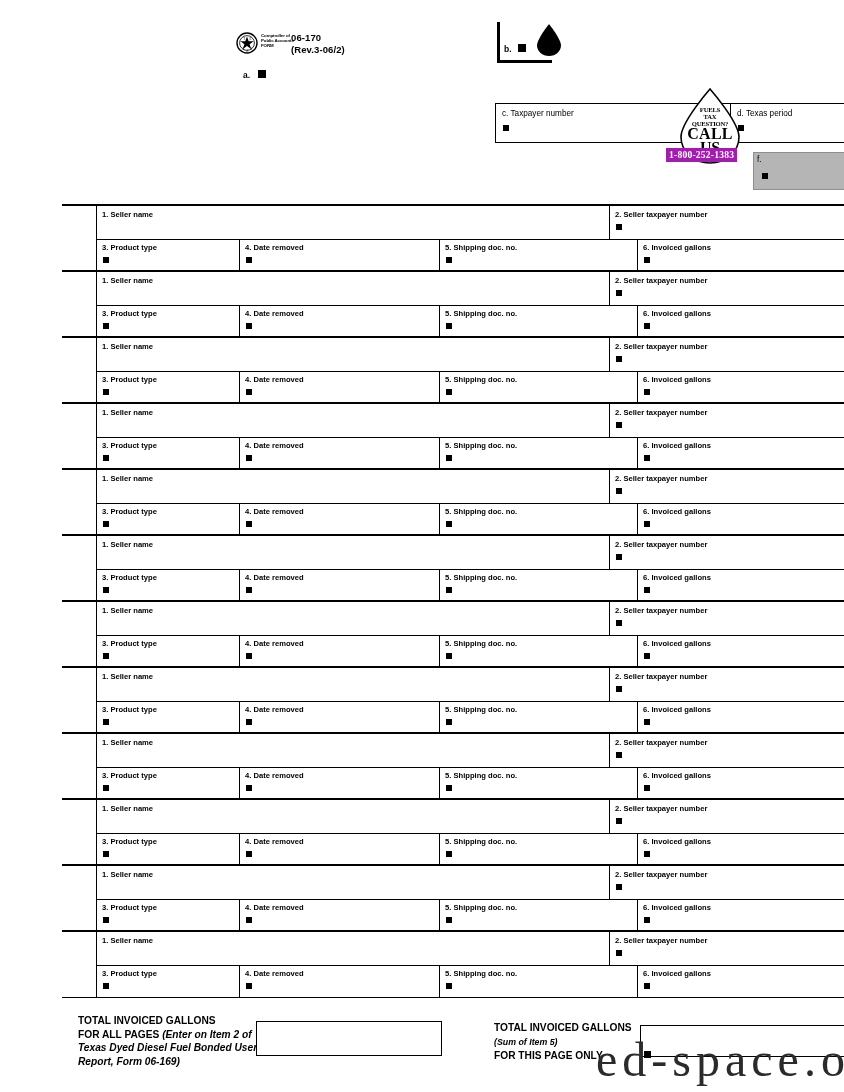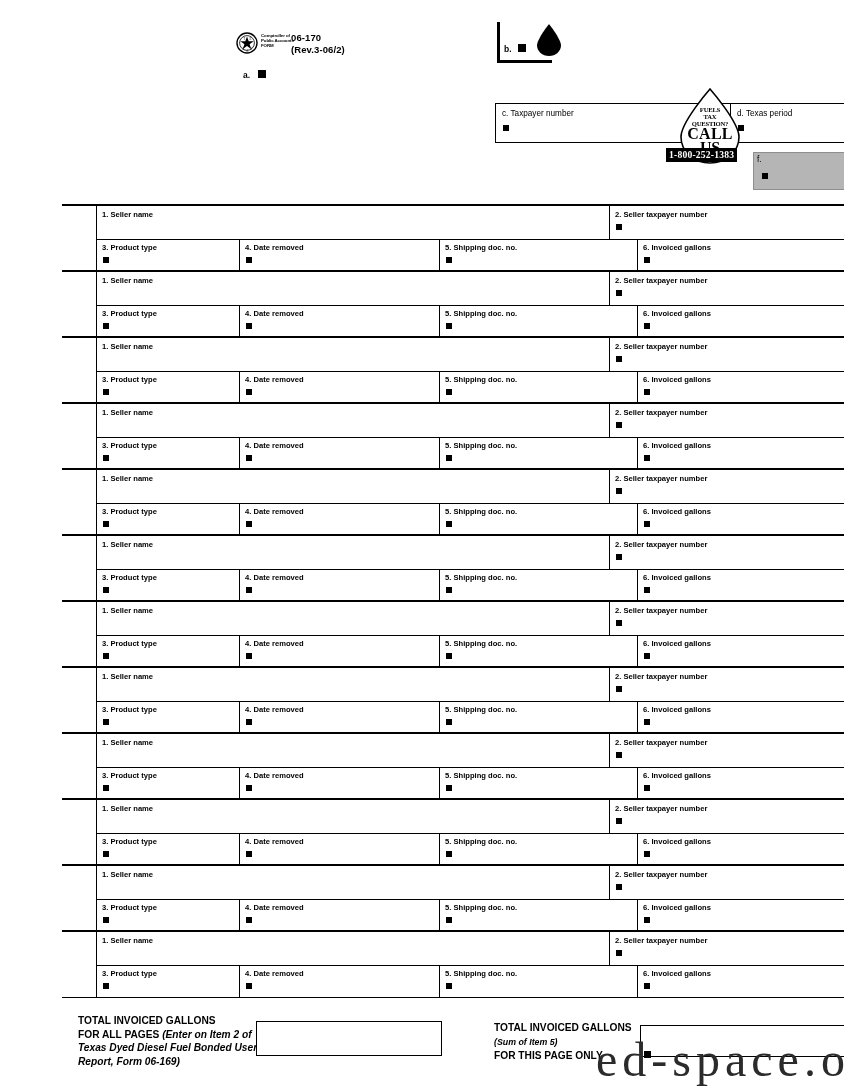--- a/index.html
+++ b/index.html
@@ -173,21 +173,21 @@
   }
   .st-fuels    { top: 18px; font-size: 6.6px; }
   .st-tax      { top: 25px; font-size: 6.6px; }
   .st-question { top: 32px; font-size: 6.6px; }
   .st-call     { top: 38px; font-size: 16px; line-height: 16px; letter-spacing: 0.3px; }
   .st-us       { top: 52px; font-size: 16px; line-height: 16px; }
   #phone {
     position: absolute;
     left: 626px;
     top: 148px;
-    background: #000000;
+    background: #a21caf;
     color: #fff;
     font-family: "Liberation Serif", serif;
     font-size: 9.6px;
     font-weight: bold;
     letter-spacing: 0.2px;
     padding: 1px 3px 2px 3px;
     z-index: 7;
     white-space: nowrap;
   }
 

